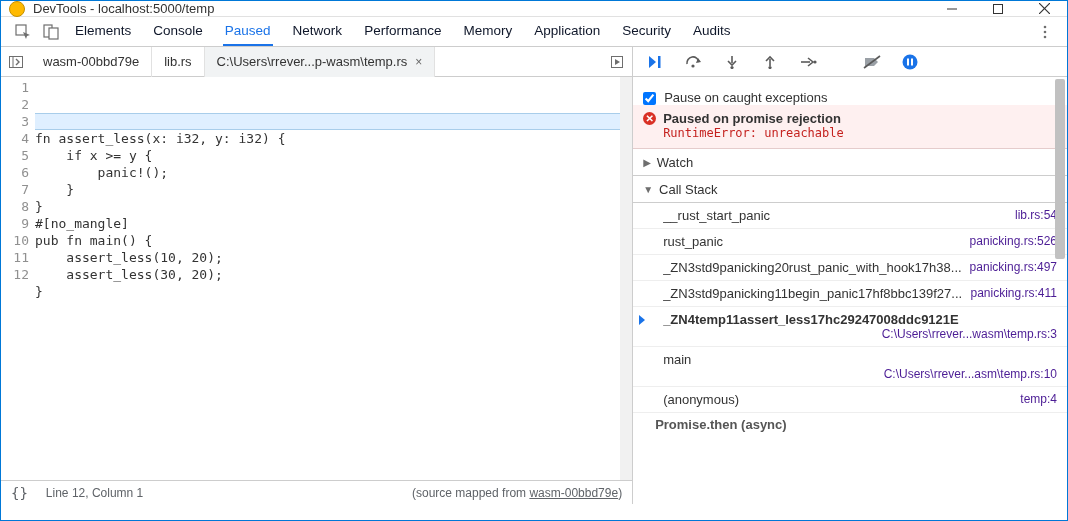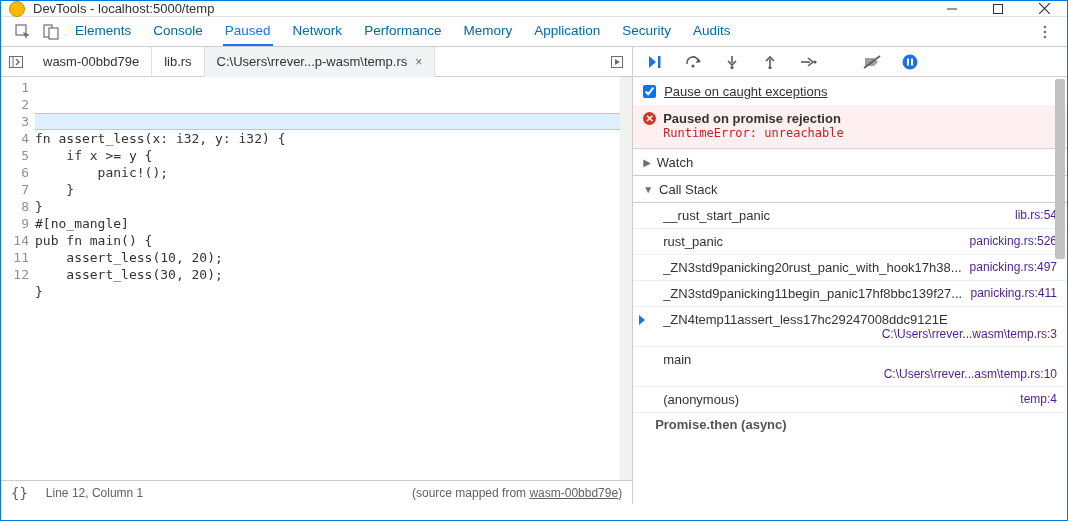--- a/index.html
+++ b/index.html
@@ -4,21 +4,21 @@
 <style>
 * { box-sizing: border-box; margin: 0; padding: 0; }
 body { font-family: "Segoe UI", Arial, sans-serif; font-size: 13px; color: #333; background: #fff; width: 1068px; height: 521px; overflow: hidden; border: 1px solid #0078d7; }
 .titlebar { display: flex; align-items: center; height: 16px; background: #fff; border-bottom: 1px solid #e1e1e1; }
 .titlebar .icon { width: 16px; height: 16px; border-radius: 50%; background: #ffba00; border: 1px solid #c48f00; margin: 0 8px; }
 .titlebar .title { flex: 1; font-size: 13px; color: #333; }
 .winbtn { width: 46px; height: 32px; display: flex; align-items: center; justify-content: center; color: #333; font-size: 13px; }
 .tabstrip { display: flex; align-items: center; height: 30px; border-bottom: 1px solid #cdcdcd; padding: 0 8px; }
 .tabstrip .tbicon { width: 28px; height: 24px; display: flex; align-items: center; justify-content: center; color: #6e6e6e; }
 .tabs { display: flex; align-items: center; gap: 18px; margin-left: 8px; flex: 1; }
-.tab { font-size: 13.5px; color: #0369a1; padding: 6px 2px; border-bottom: 2px solid transparent; }
+.tab { font-size: 13.5px; color: #0f172a; padding: 6px 2px; border-bottom: 2px solid transparent; }
 .tab.active { color: #1a73e8; border-bottom: 2px solid #1a73e8; }
 .tabicon { width: 28px; height: 24px; display: flex; align-items: center; justify-content: center; color: #6e6e6e; }
 .content { display: flex; height: calc(521px - 32px - 30px - 2px); }
 .left { width: 660px; display: flex; flex-direction: column; border-right: 1px solid #cdcdcd; }
 .filetabs { display: flex; align-items: center; height: 30px; border-bottom: 1px solid #cdcdcd; }
 .fticon { width: 30px; height: 30px; display: flex; align-items: center; justify-content: center; color: #6e6e6e; }
 .ftab { padding: 0 12px; height: 30px; display: flex; align-items: center; font-size: 13px; color: #333; border-right: 1px solid #e1e1e1; }
 .ftab.active { background: #f1f3f4; }
 .ftab .x { margin-left: 8px; color: #666; font-size: 12px; }
 .ftspacer { flex: 1; }
@@ -31,21 +31,21 @@
 .statusbar .src { margin-left: auto; }
 .statusbar .link { text-decoration: underline; }
 .right { flex: 1; display: flex; flex-direction: column; position: relative; }
 .dbgbar { display: flex; align-items: center; height: 30px; border-bottom: 1px solid #cdcdcd; padding-left: 12px; gap: 16px; }
 .dbgbtn { width: 22px; height: 22px; display: flex; align-items: center; justify-content: center; color: #5a5a5a; }
 .dbgbtn.resume { color: #1a73e8; }
 .dbgbtn.pausebig svg { filter: none; }
 .section { border-bottom: 1px solid #cdcdcd; }
 .section .hdr { display: flex; align-items: center; height: 26px; padding: 0 10px; font-size: 13px; }
 .section .hdr .tri { margin-right: 6px; color: #6e6e6e; font-size: 10px; }
-.pauseex { display: flex; align-items: center; height: 28px; padding: 0 10px; text-decoration: underline; }
+.pauseex { display: flex; align-items: flex-end; height: 28px; padding: 0 10px; }
 .pauseex input { margin-right: 8px; }
 .paused { background: #fef0f0; padding: 6px 10px 8px 30px; border-bottom: 1px solid #e5cccc; position: relative; }
 .paused .stop { position: absolute; left: 10px; top: 7px; width: 13px; height: 13px; border-radius: 50%; background: #d93025; color: #fff; display: flex; align-items: center; justify-content: center; font-size: 10px; font-weight: bold; }
 .paused .t1 { color: #333; font-weight: 600; }
 .paused .t2 { color: #c5221f; font-family: Consolas, monospace; font-size: 12px; }
 .stackwrap { max-height: 300px; overflow-y: auto; }
 .frame { display: flex; align-items: flex-start; padding: 5px 10px 5px 22px; border-bottom: 1px solid #eee; font-size: 13px; position: relative; }
 .frame.hasarrow::before { content: ""; position: absolute; left: 6px; top: 8px; border-left: 6px solid #1a73e8; border-top: 5px solid transparent; border-bottom: 5px solid transparent; }
 .frame .fn { color: #333; flex: 1; overflow: hidden; text-overflow: ellipsis; margin-left: 8px; }
 .frame .loc { color: #4c1d95; font-size: 12px; margin-left: 8px; text-align: right; }
@@ -146,21 +146,21 @@
       <div class="gutter" id="gutter">
           <div>1</div>
           <div>2</div>
           <div>3</div>
           <div>4</div>
           <div>5</div>
           <div>6</div>
           <div>7</div>
           <div>8</div>
           <div>9</div>
-          <div>14</div>
+          <div>10</div>
           <div>11</div>
           <div>12</div>
         </div>
       <div class="code" id="code">
         <div class="hl" id="hl" style="top: 36px;"></div>
       <div style="position: relative; z-index: 1;">fn assert_less(x: i32, y: i32) {</div><div style="position: relative; z-index: 1;">    if x &gt;= y {</div><div style="position: relative; z-index: 1;">        panic!();</div><div style="position: relative; z-index: 1;">    }</div><div style="position: relative; z-index: 1;">}</div><div style="position: relative; z-index: 1;"></div><div style="position: relative; z-index: 1;">#[no_mangle]</div><div style="position: relative; z-index: 1;">pub fn main() {</div><div style="position: relative; z-index: 1;">    assert_less(10, 20);</div><div style="position: relative; z-index: 1;">    assert_less(30, 20);</div><div style="position: relative; z-index: 1;">}</div><div style="position: relative; z-index: 1;"></div></div>
       <div class="eds"></div>
     </div>
     <div class="statusbar">
       <span class="curly">{}</span>
@@ -254,21 +254,21 @@
         </div>
         <div class="frame">
           <div class="fn">_ZN3std9panicking20rust_panic_with_hook17h38...</div>
           <div class="loc">panicking.rs:497</div>
         </div>
         <div class="frame">
           <div class="fn">_ZN3std9panicking11begin_panic17hf8bbc139f27...</div>
           <div class="loc">panicking.rs:411</div>
         </div>
         <div class="frame hasarrow" style="display: block;">
-          <div class="fn" style="white-space: nowrap;">_ZN4temp11assert_less17hc29247008ddc9121E</div>
+          <div class="fn" style="white-space: nowrap; font-weight: bold;">_ZN4temp11assert_less17hc29247008ddc9121E</div>
           <div class="loc" style="display: block; margin-left: 0px; text-align: right;">C:\Users\rrever...wasm\temp.rs:3</div>
         </div>
         <div class="frame" style="display: block;">
           <div class="fn" style="white-space: nowrap;">main</div>
           <div class="loc" style="display: block; margin-left: 0px; text-align: right;">C:\Users\rrever...asm\temp.rs:10</div>
         </div>
         <div class="frame">
           <div class="fn">(anonymous)</div>
           <div class="loc">temp:4</div>
         </div>

